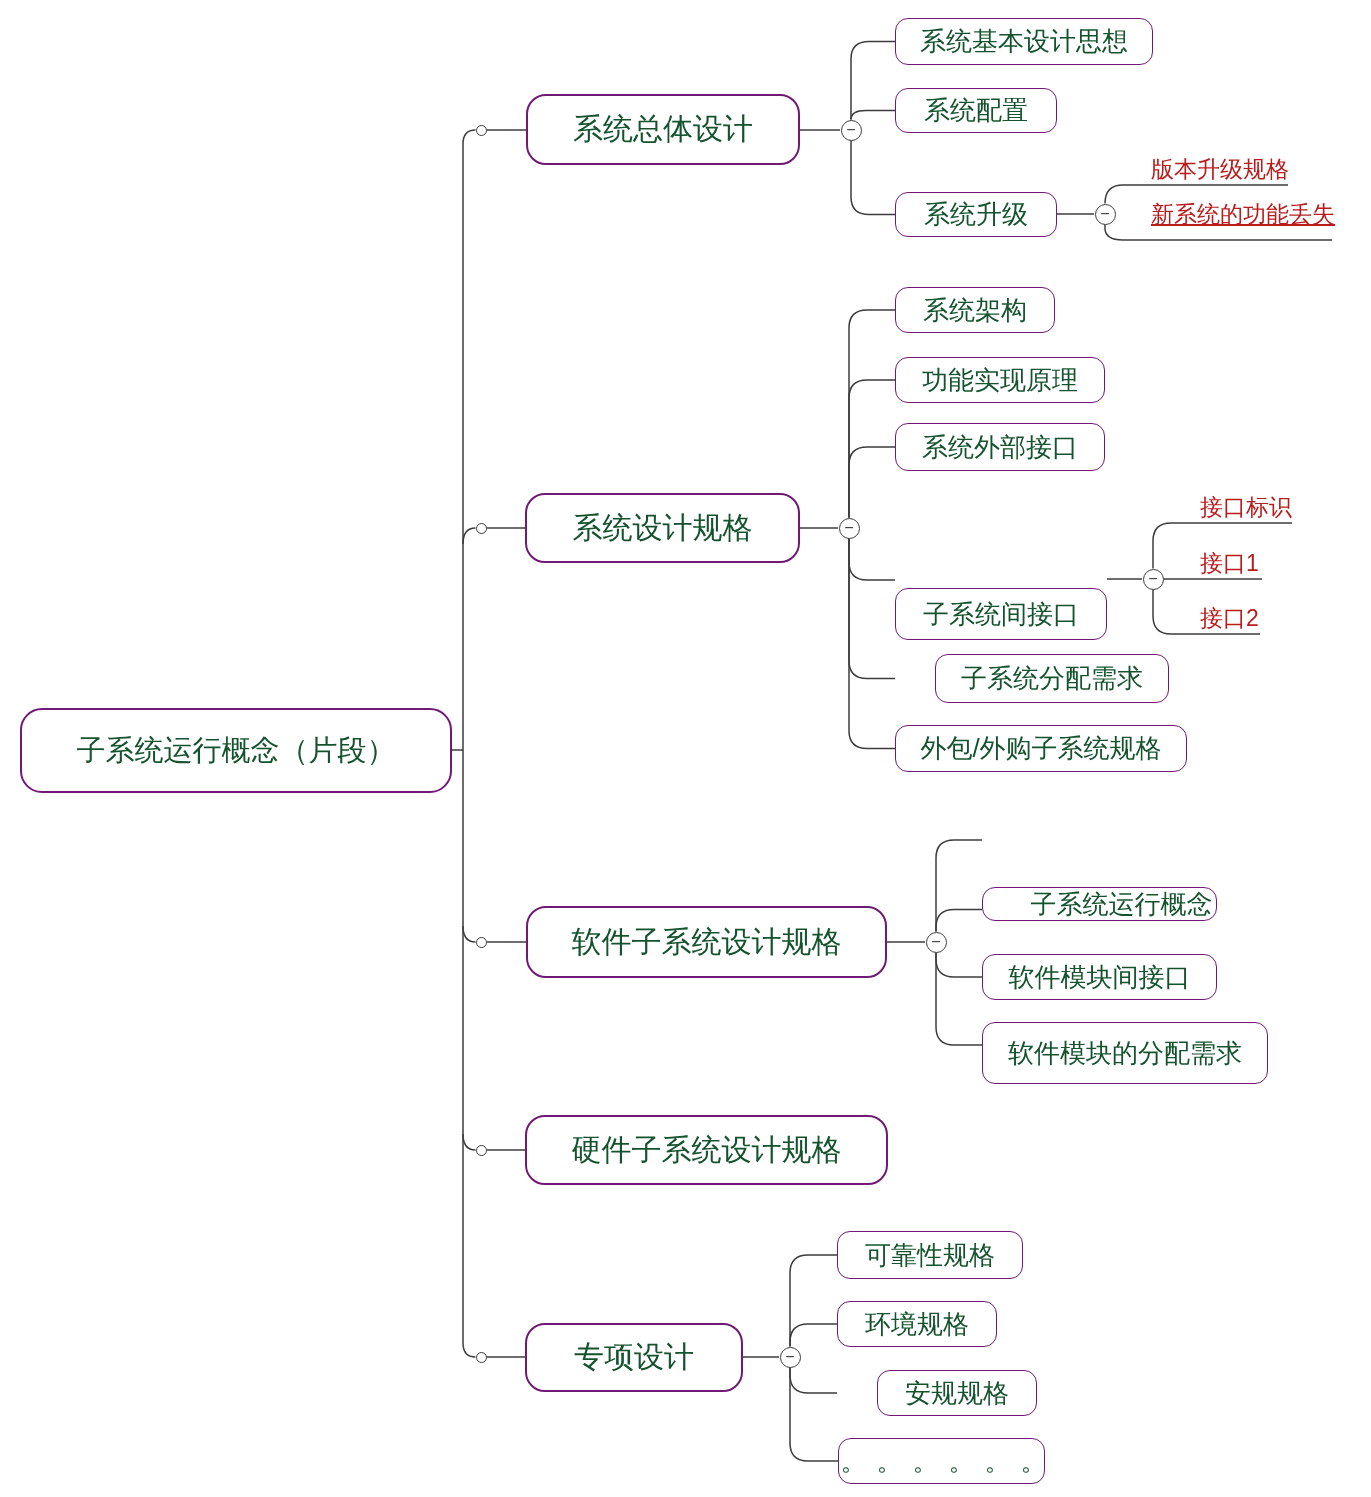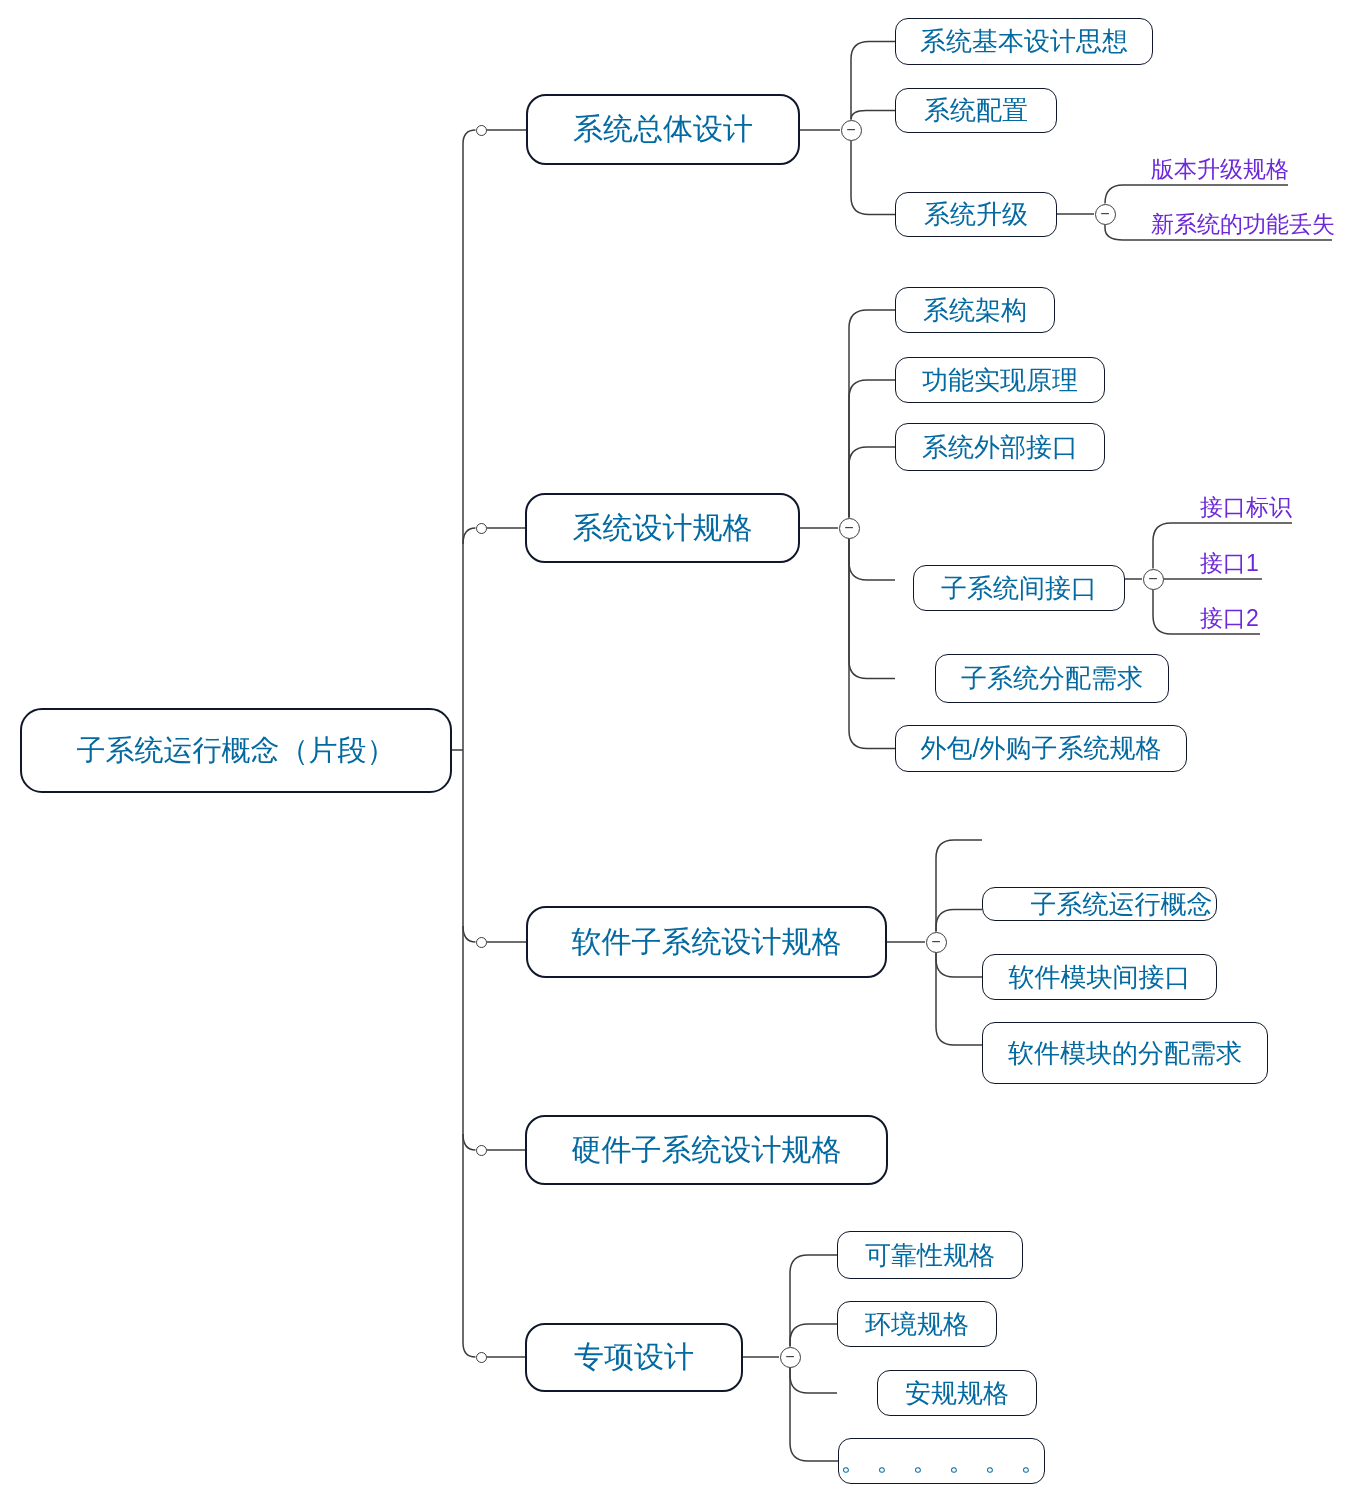--- a/index.html
+++ b/index.html
@@ -1,28 +1,28 @@
 <!DOCTYPE html>
 <html><head>
 <meta charset="utf-8">
 <style>
   html,body{margin:0;padding:0;background:#ffffff;}
   body{font-family:"Liberation Sans","DejaVu Sans",sans-serif;}
   #canvas{position:relative;width:1371px;height:1497px;background:#ffffff;overflow:hidden;}
   #wires{position:absolute;left:0;top:0;width:1371px;height:1497px;}
   .topic{
     position:absolute;display:flex;align-items:center;justify-content:center;
-    background:#ffffff;border:2px solid #0f172a;color:#0369a1;
+    background:#ffffff;border:2px solid #701a75;color:#14532d;
     box-sizing:border-box;white-space:nowrap;z-index:2;cursor:default;
   }
   .root-box{border-radius:22px;font-size:29px;}
   .main-box{border-radius:20px;font-size:30px;}
   .sub-box{border-radius:13px;font-size:26px;border-width:1.8px;}
   .leaf-label{
-    position:absolute;font-size:23px;color:#6d28d9;white-space:nowrap;z-index:2;
+    position:absolute;font-size:23px;color:#b91c1c;white-space:nowrap;z-index:2;
     height:29px;display:flex;align-items:flex-end;cursor:default;
   }
   .collapse-btn{
     position:absolute;width:21px;height:21px;border-radius:50%;
     border:1.6px solid #3c3c3c;background:#ffffff;color:#3c3c3c;
     display:flex;align-items:center;justify-content:center;
     box-sizing:border-box;z-index:3;font-size:16px;line-height:1;cursor:pointer;
   }
   .collapse-btn span{margin-top:-1px;}
   .branch-dot{
@@ -97,26 +97,26 @@
   <div class="topic main-box" style="left:526px;top:94px;width:274px;height:71px;">系统总体设计</div>
   <div class="topic main-box" style="left:525px;top:493px;width:275px;height:70px;">系统设计规格</div>
   <div class="topic main-box" style="left:526px;top:906px;width:361px;height:72px;">软件子系统设计规格</div>
   <div class="topic main-box" style="left:525px;top:1115px;width:363px;height:70px;">硬件子系统设计规格</div>
   <div class="topic main-box" style="left:525px;top:1323px;width:218px;height:69px;">专项设计</div>
 
   <div class="topic sub-box" style="left:895px;top:18px;width:258px;height:47px;">系统基本设计思想</div>
   <div class="topic sub-box" style="left:895px;top:88px;width:162px;height:45px;">系统配置</div>
   <div class="topic sub-box" style="left:895px;top:192px;width:162px;height:45px;">系统升级</div>
   <div class="leaf-label" style="left:1151px;top:156px;">版本升级规格</div>
-  <div class="leaf-label" style="left:1151px;top:211px;">新系统的功能丢失</div>
+  <div class="leaf-label" style="left:1151px;top:201px;text-decoration:underline;">新系统的功能丢失</div>
 
   <div class="topic sub-box" style="left:895px;top:287px;width:160px;height:46px;">系统架构</div>
   <div class="topic sub-box" style="left:895px;top:357px;width:210px;height:46px;">功能实现原理</div>
   <div class="topic sub-box" style="left:895px;top:423px;width:210px;height:48px;">系统外部接口</div>
-  <div class="topic sub-box" style="left:895px;top:565px;width:212px;height:46px;margin-left:18px;">子系统间接口</div>
+  <div class="topic sub-box" style="left:895px;top:588px;width:212px;height:52px;">子系统间接口</div>
   <div class="leaf-label" style="left:1200px;top:494px;">接口标识</div>
   <div class="leaf-label" style="left:1200px;top:550px;">接口1</div>
   <div class="leaf-label" style="left:1200px;top:605px;">接口2</div>
   <div class="topic sub-box" style="left:895px;top:654px;width:234px;height:49px;margin-left:40px;">子系统分配需求</div>
   <div class="topic sub-box" style="left:895px;top:725px;width:292px;height:47px;">外包/外购子系统规格</div>
 
   <div class="topic sub-box" style="left:982px;top:887px;width:235px;height:34px;padding-left:44px;">子系统运行概念</div>
   <div class="topic sub-box" style="left:982px;top:954px;width:235px;height:46px;">软件模块间接口</div>
   <div class="topic sub-box" style="left:982px;top:1022px;width:286px;height:62px;">软件模块的分配需求</div>
 

